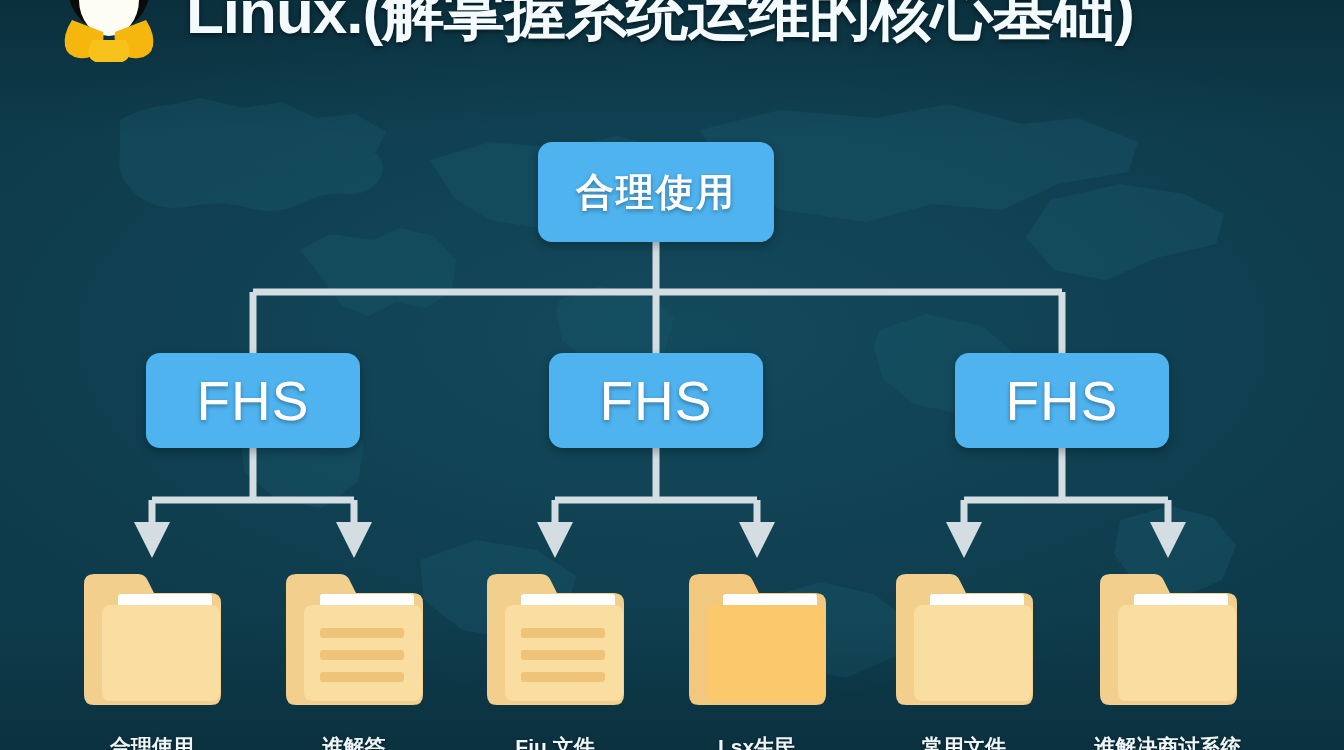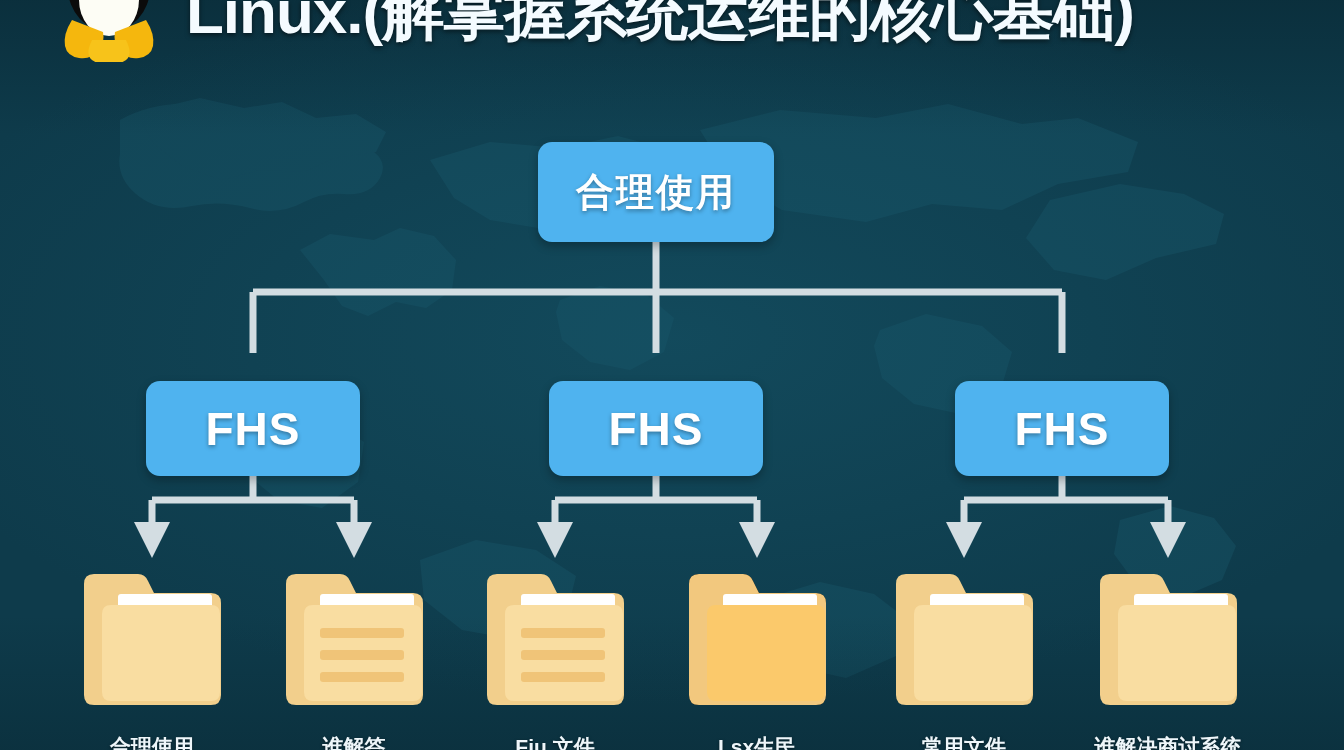--- a/index.html
+++ b/index.html
@@ -47,22 +47,22 @@
     position:absolute;
     display:flex;align-items:center;justify-content:center;
     background:#4fb3ef;
     border-radius:14px;
     color:#ffffff;
     box-shadow:0 4px 10px rgba(0,0,0,.28);
     z-index:5;
   }
   .node.root{font-size:38px;font-weight:bold;letter-spacing:2px;
     text-shadow:0 2px 4px rgba(0,0,0,.35);}
-  .node.fhs{font-size:46px;font-weight:bold;letter-spacing:1px;
-    text-shadow:0 2px 4px rgba(0,0,0,.35);margin-top:28px;}
+  .node.fhs{font-size:55px;font-weight:normal;letter-spacing:1px;
+    text-shadow:0 2px 4px rgba(0,0,0,.35);}
 
   .folder{position:absolute;z-index:5;}
   .leaf-label{
     position:absolute;
     color:#eef6fa;font-size:21px;font-weight:bold;
     text-align:center;white-space:nowrap;
     transform:translateX(-50%);
     text-shadow:0 1px 3px rgba(0,0,0,.5);
     z-index:5;
   }

